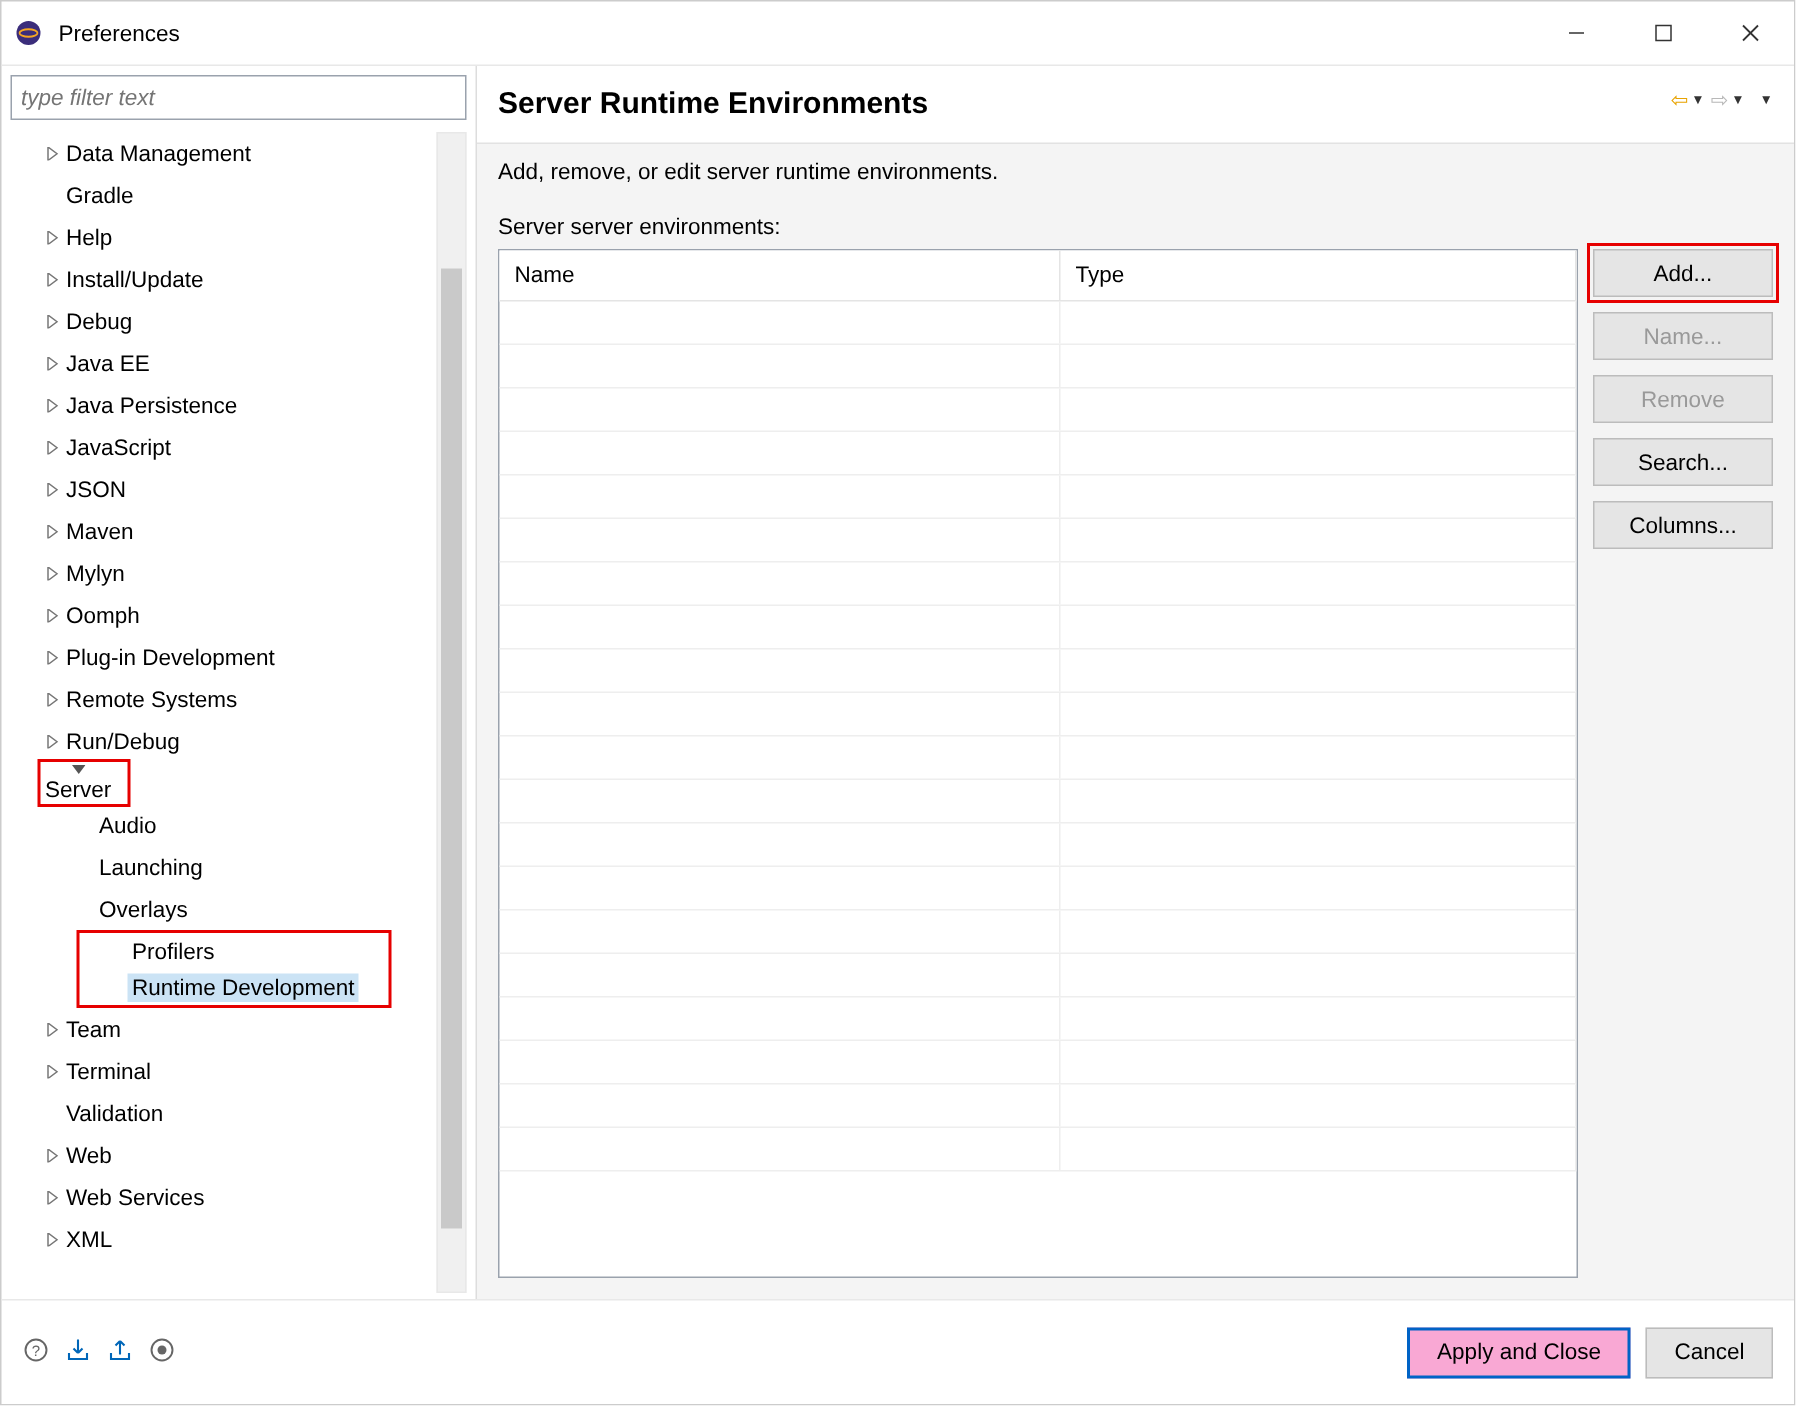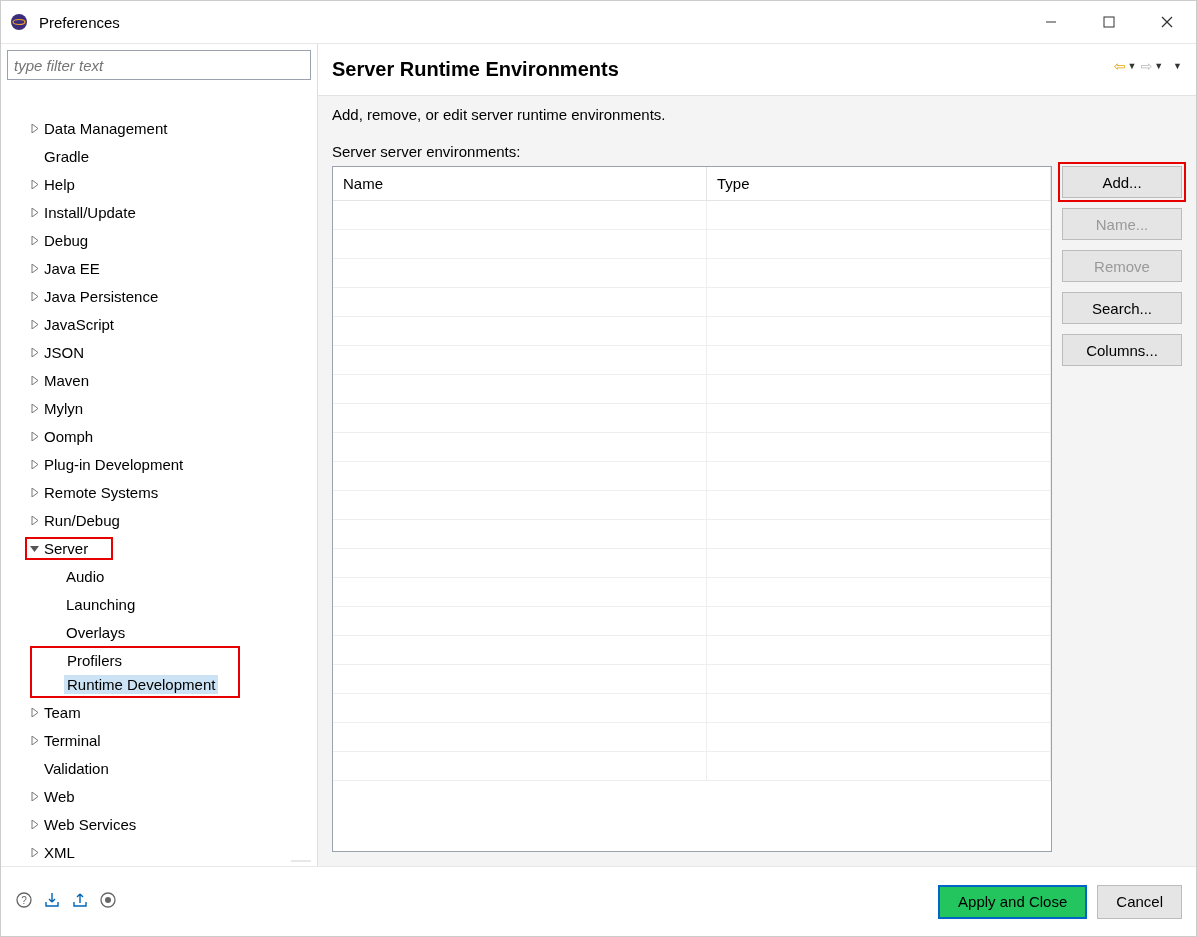--- a/index.html
+++ b/index.html
@@ -61,21 +61,20 @@
   font-size: 15px;
   font-style: italic;
   color: #666;
   outline: none;
   margin-bottom: 4px;
 }
 .tree-wrap {
   flex: 1;
   display: flex;
   min-height: 0;
-  align-items: flex-end;
 }
 .tree {
   flex: 1;
   overflow: hidden;
   padding-top: 4px;
 }
 .scrollbar {
   width: 20px;
   background: #f0f0f0;
   border: 1px solid #e8e8e8;
@@ -110,24 +109,25 @@
 }
 .tree-item.selected .label {
   background: #cbe3f5;
 }
 .tree-item.level1 { padding-left: 20px; }
 .tree-item.level2 { padding-left: 42px; }
 .highlight-red {
   border: 2px solid #e60000;
 }
 .box-server {
-  padding-right: 20px;
+  padding-right: 8px;
+  flex-direction: column;
 }
 .box-rt {
-  margin-left: 23px;
+  margin-left: 44px;
   width: 210px;
   height: 52px;
   display: flex;
   flex-direction: column;
   justify-content: flex-end;
 }
 .content {
   flex: 1;
   display: flex;
   flex-direction: column;
@@ -243,21 +243,21 @@
 .footer-spacer { flex: 1; }
 .fbtn {
   height: 34px;
   padding: 0 18px;
   border: 1px solid #bcbcbc;
   background: #e5e5e5;
   font-size: 15px;
   display: flex; align-items: center;
 }
 .fbtn.primary {
-  background: #22c55e;
+  background: #f9a8d4;
   border: 2px solid #0063c6;
 }
 .icon-svg { width: 18px; height: 18px; }
 </style>
 </head>
 <body>
 
 <div class="window">
 
   <div class="titlebar">

